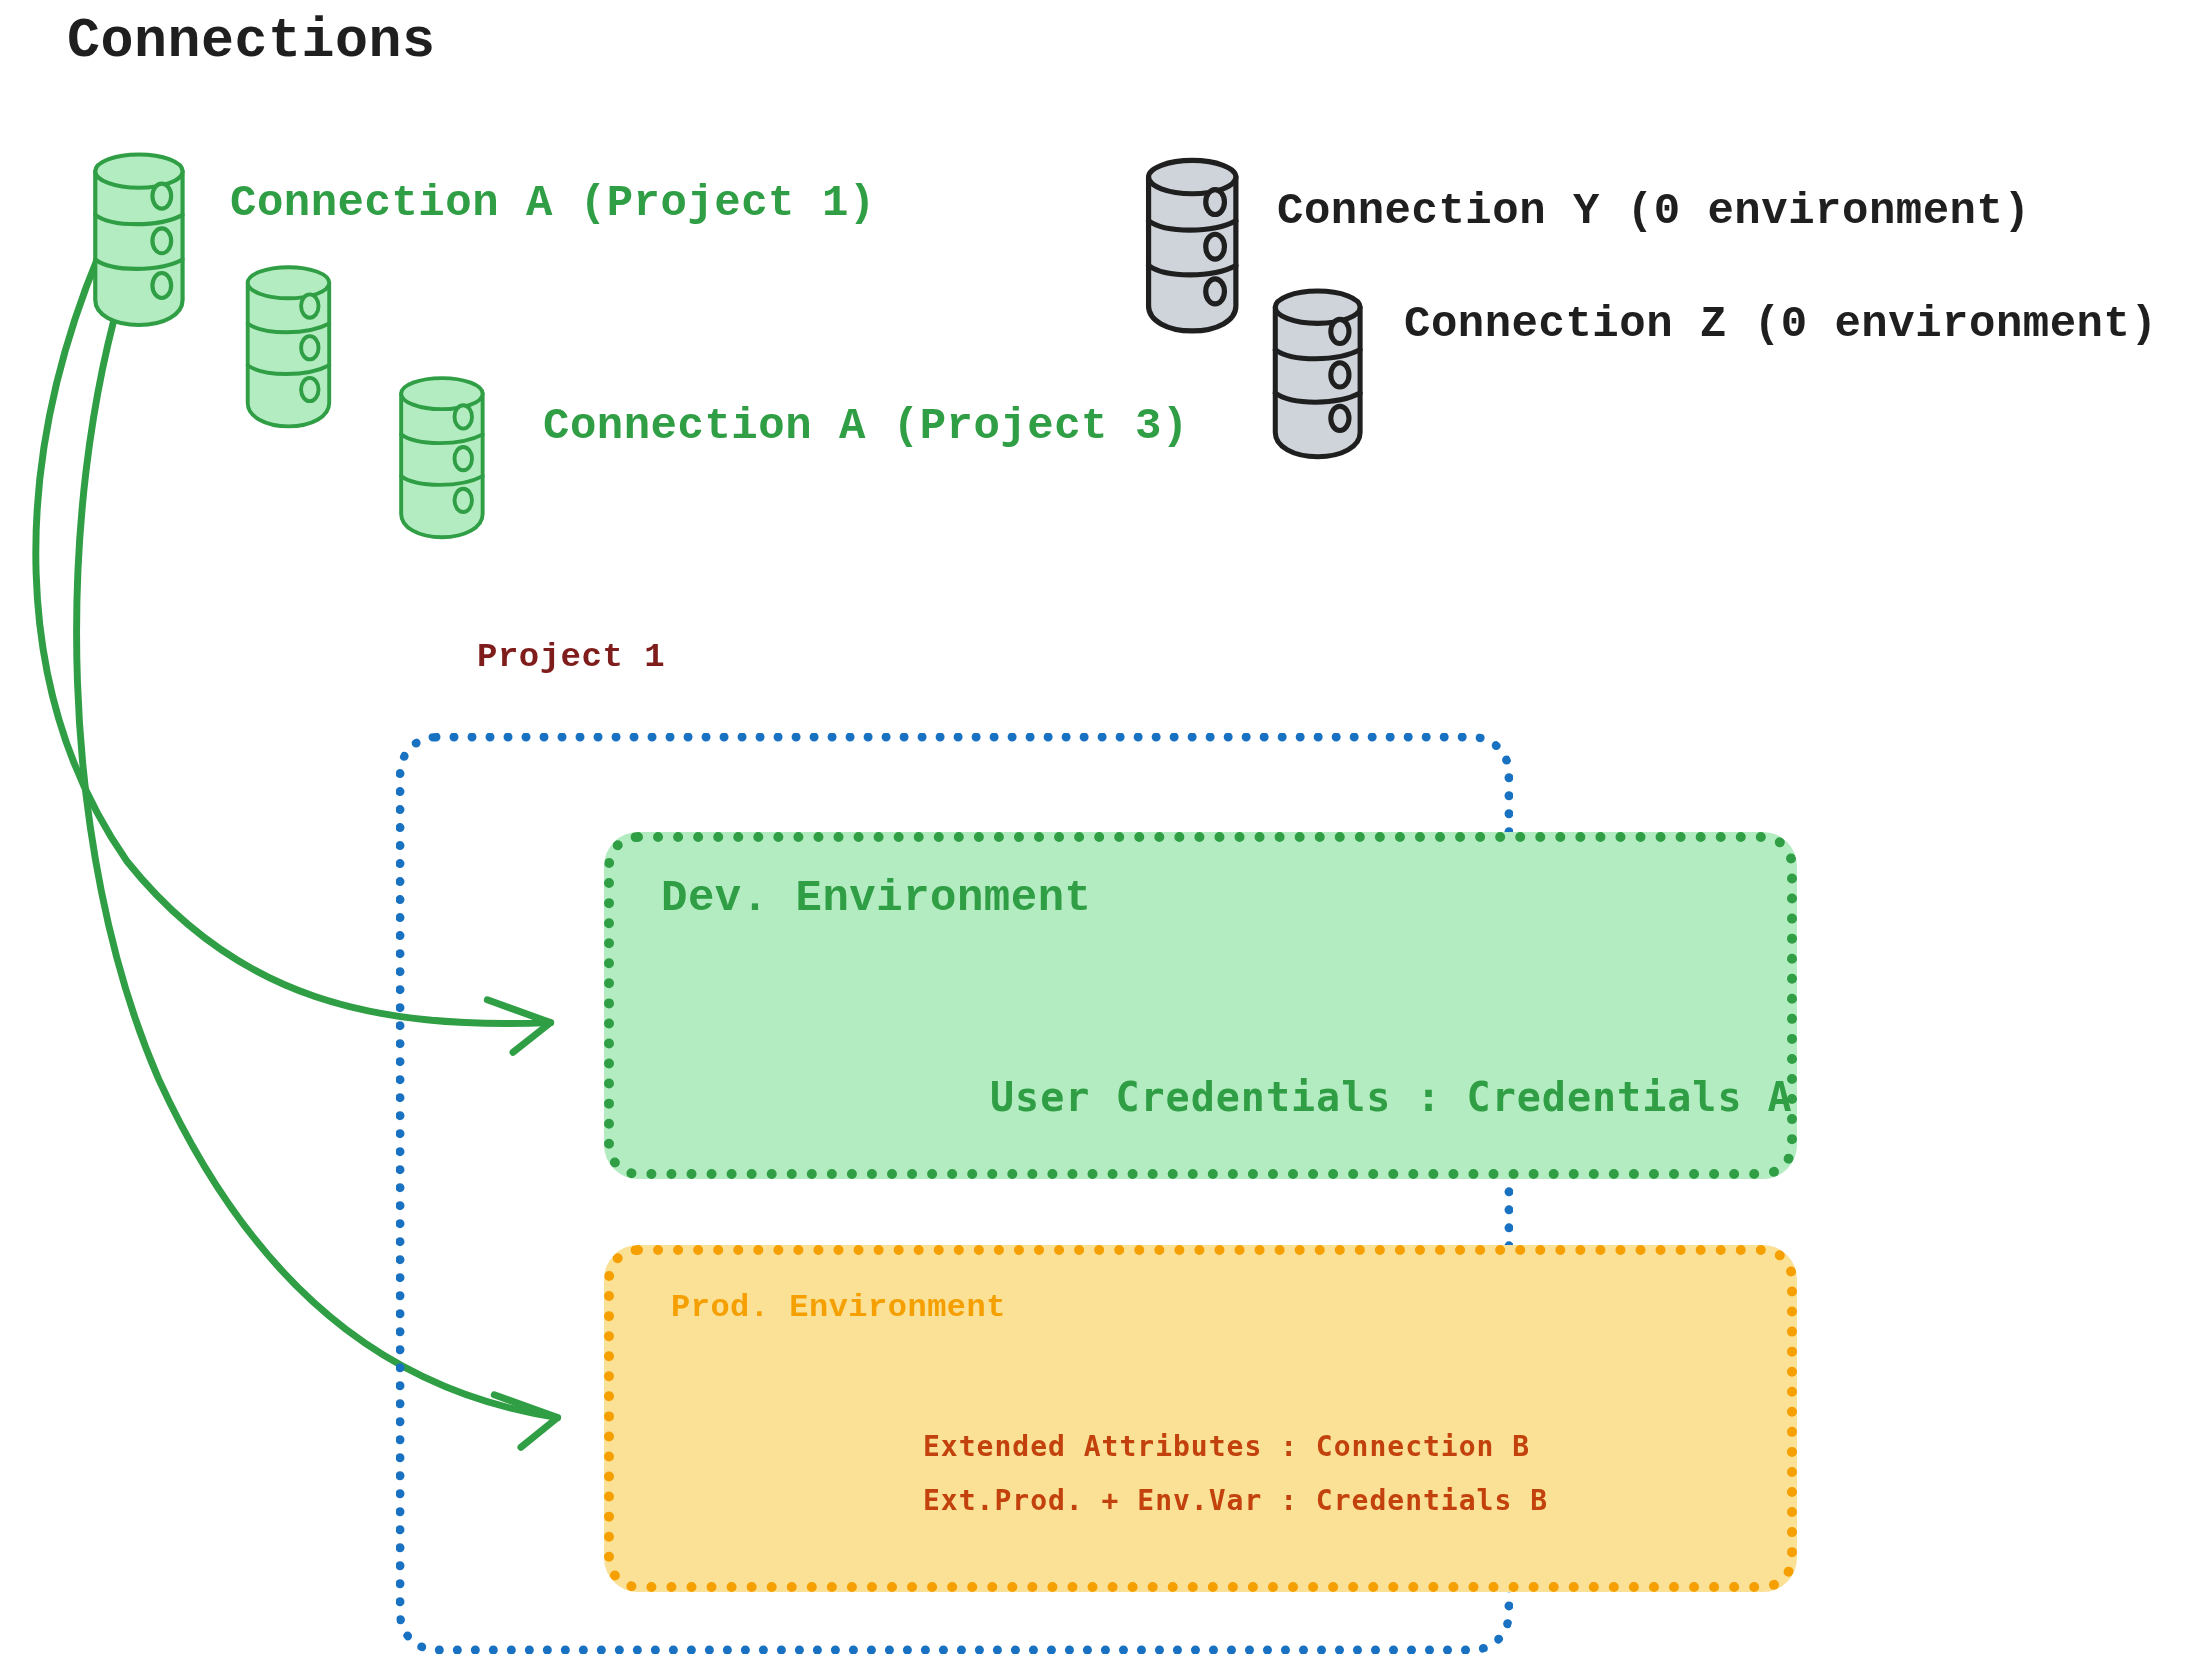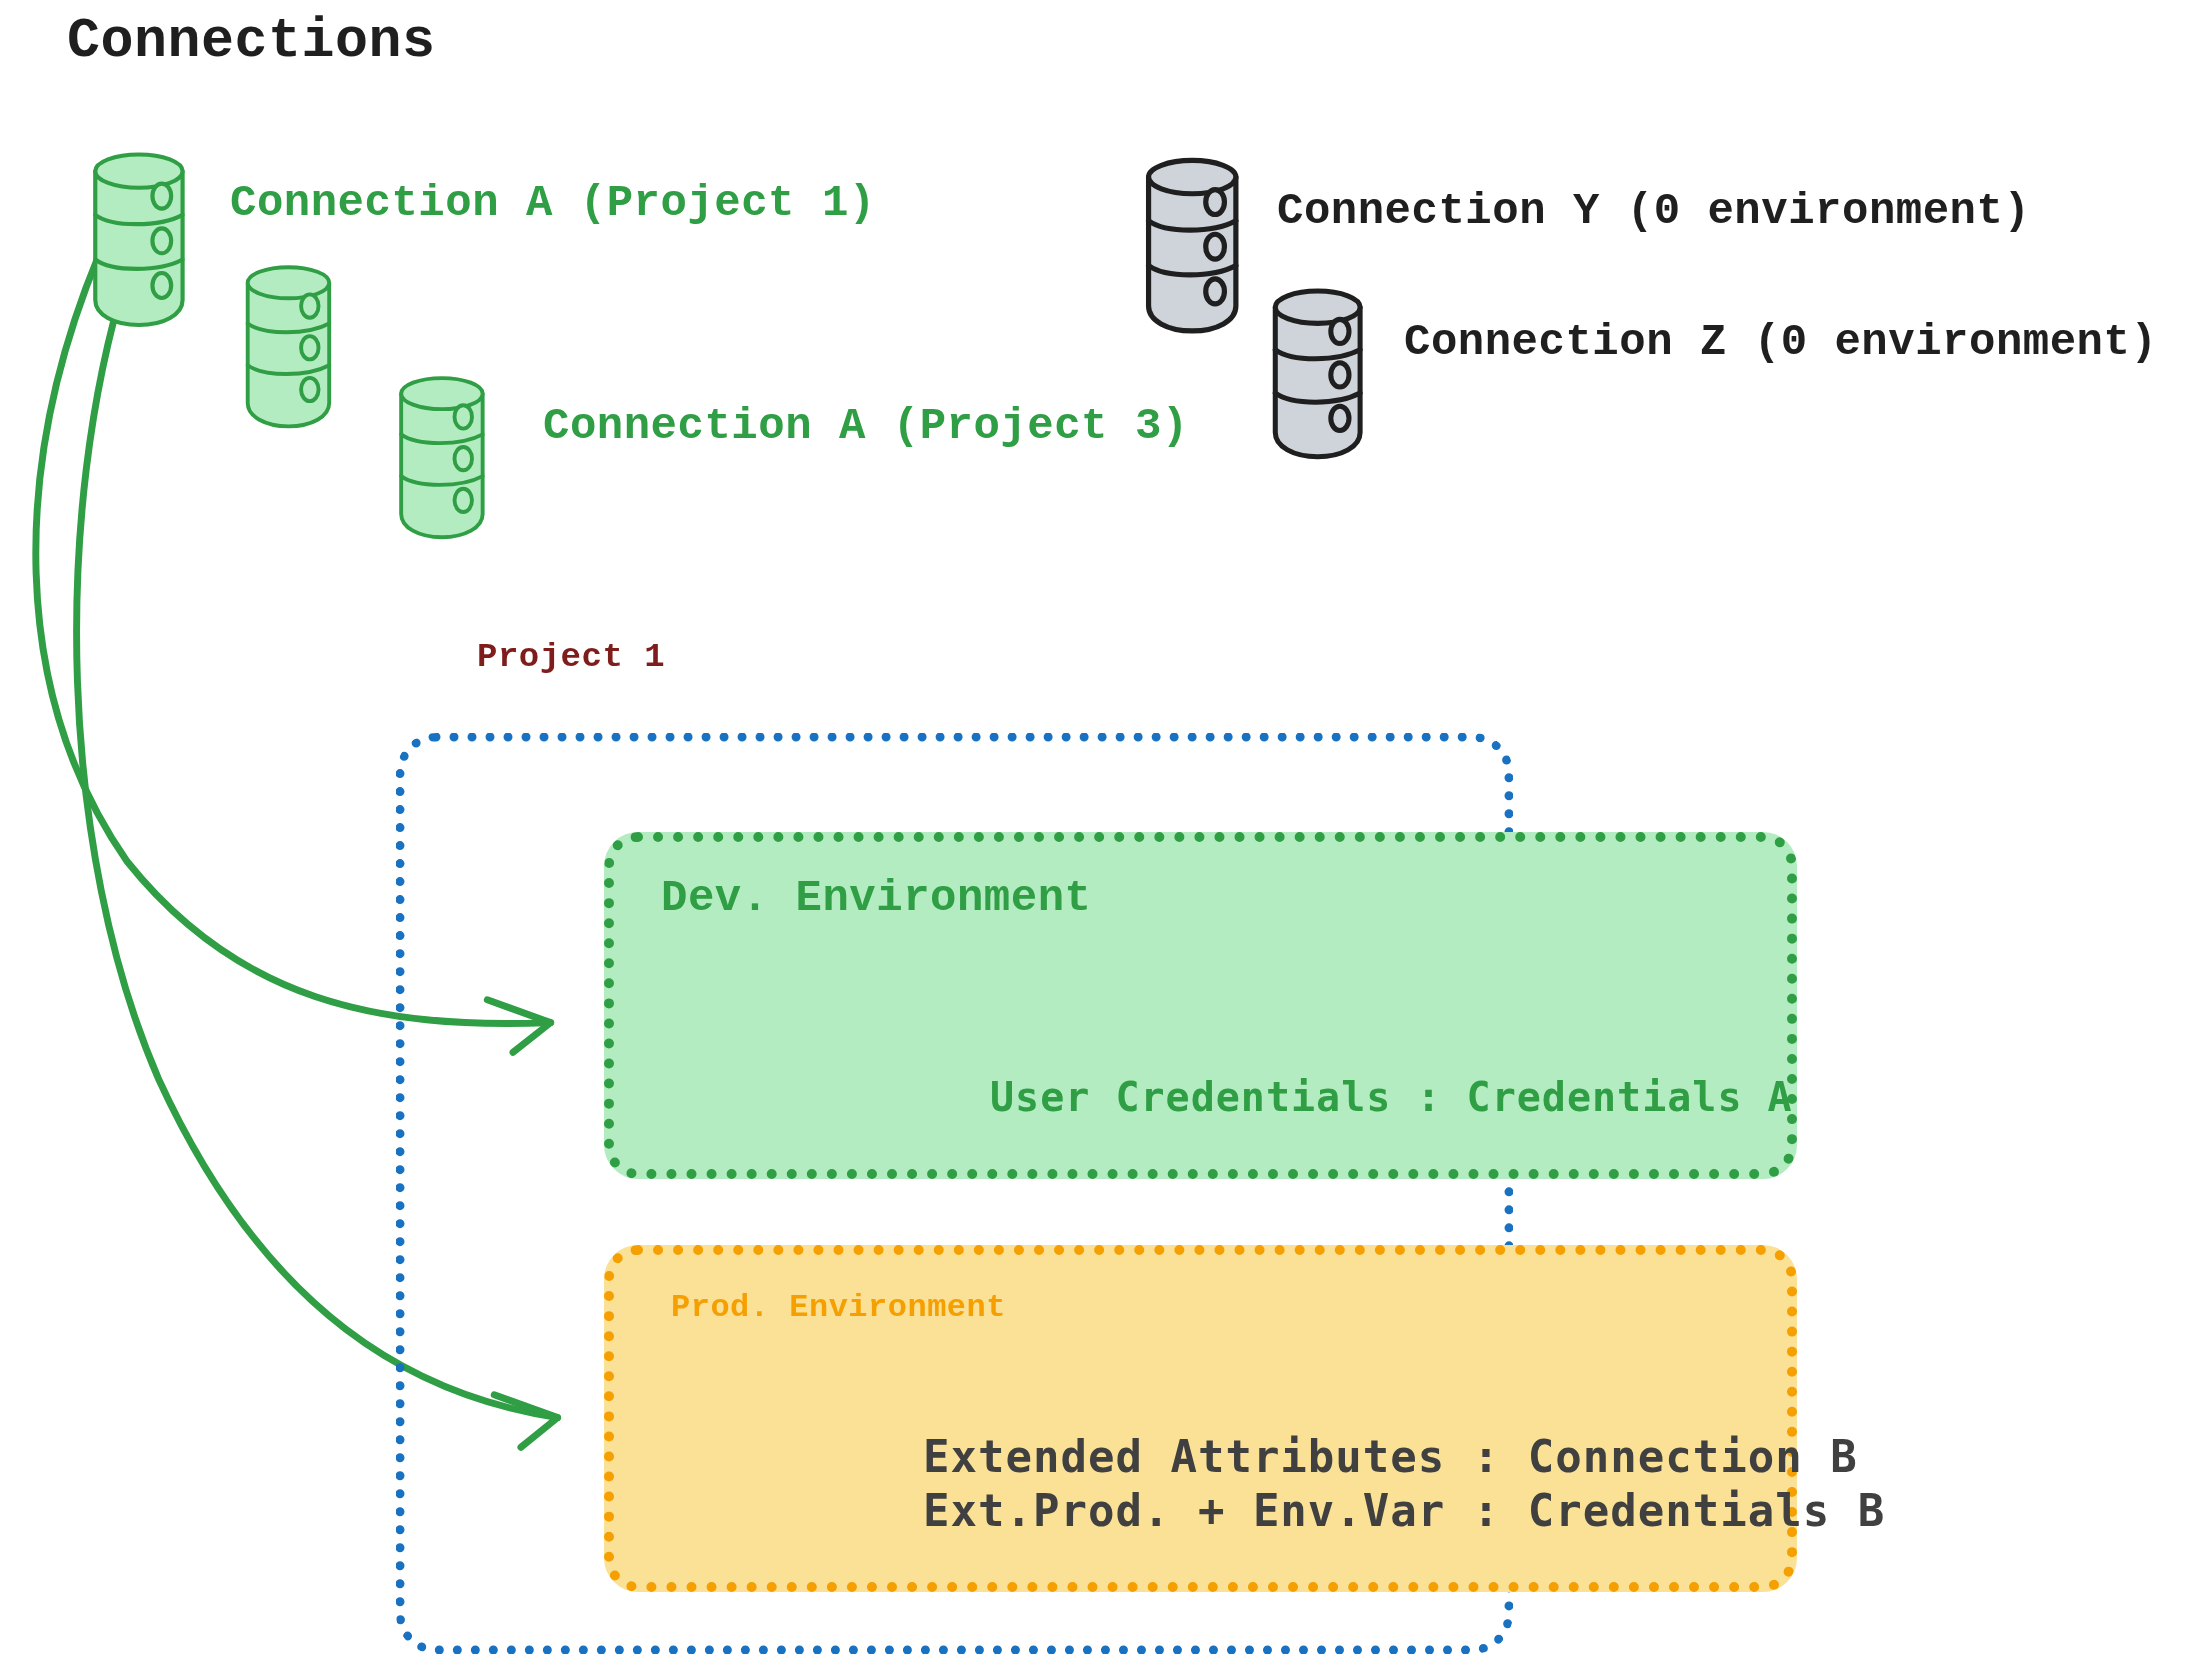--- a/index.html
+++ b/index.html
@@ -96,22 +96,22 @@
   .env-title-prod {
     font-size: 32px;
     color: #f59f00;
   }
   .cred-green {
     font-size: 40px;
     color: #2f9e44;
     letter-spacing: 1px;
   }
   .cred-red {
-    font-size: 44px;
-    color: #404040;
+    font-size: 28px;
+    color: #c2410c;
     letter-spacing: 1px;
     line-height: 1.28;
   }
 </style>
 </head>
 <body>
 
 <div id="stage">
 
   <svg class="layer" viewBox="0 0 2234 1691">
@@ -162,21 +162,21 @@
 
     <g transform="translate(1288,292) scale(1.02)" fill="#ced4da" stroke="#1f1f1f" stroke-width="5" stroke-linecap="round" stroke-linejoin="round">
       <use href="#db-shape"></use>
     </g>
   </svg>
 
   <div class="txt hand conn-label-green" style="left:230px; top:178px;">Connection A (Project 1)</div>
   <div class="txt hand conn-label-green" style="left:535px; top:401px;margin-left:8px;">Connection A (Project 3)</div>
 
   <div class="txt hand conn-label-dark" style="left:1277px; top:186px;">Connection Y (0 environment)</div>
-  <div class="txt hand conn-label-dark" style="left:1404px; top:317px;">Connection Z (0 environment)</div>
+  <div class="txt hand conn-label-dark" style="left:1404px; top:299px;">Connection Z (0 environment)</div>
 
   <div class="txt hand project-title" style="left:477px; top:594px;">Project 1</div>
 
   <div class="box project-box"></div>
 
   <div class="box dev-box"></div>
   <div class="txt hand env-title-dev" style="left:661px; top:873px;">Dev. Environment</div>
   <div class="txt mono cred-green" style="left:990px; top:1074px;">User Credentials : Credentials A</div>
 
   <div class="box prod-box"></div>

